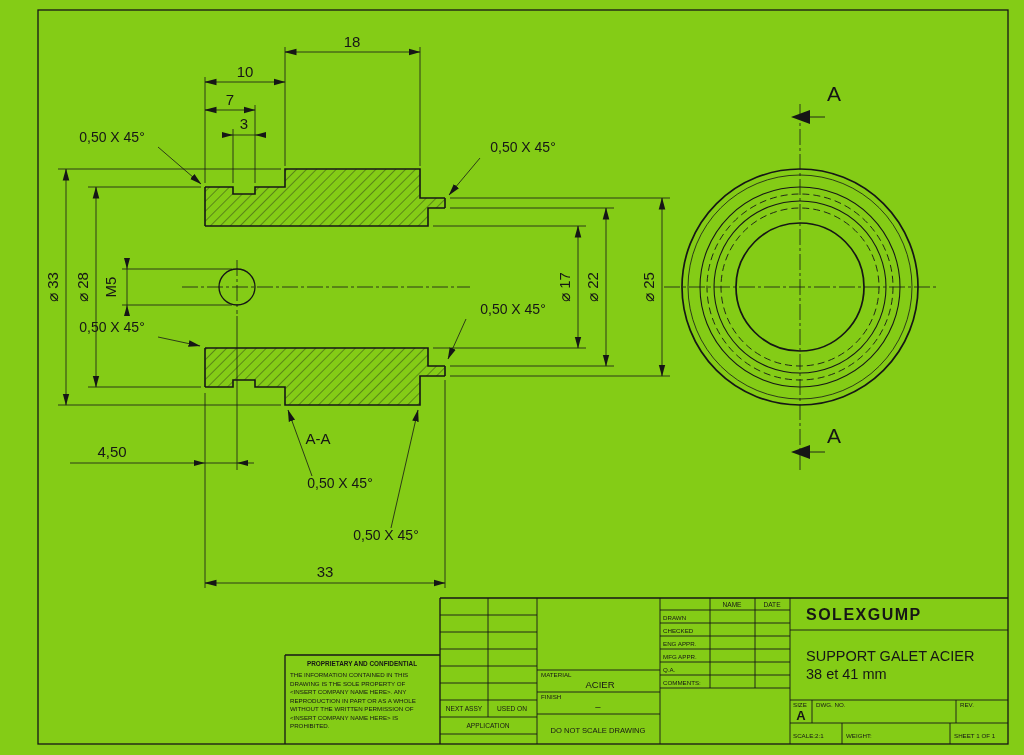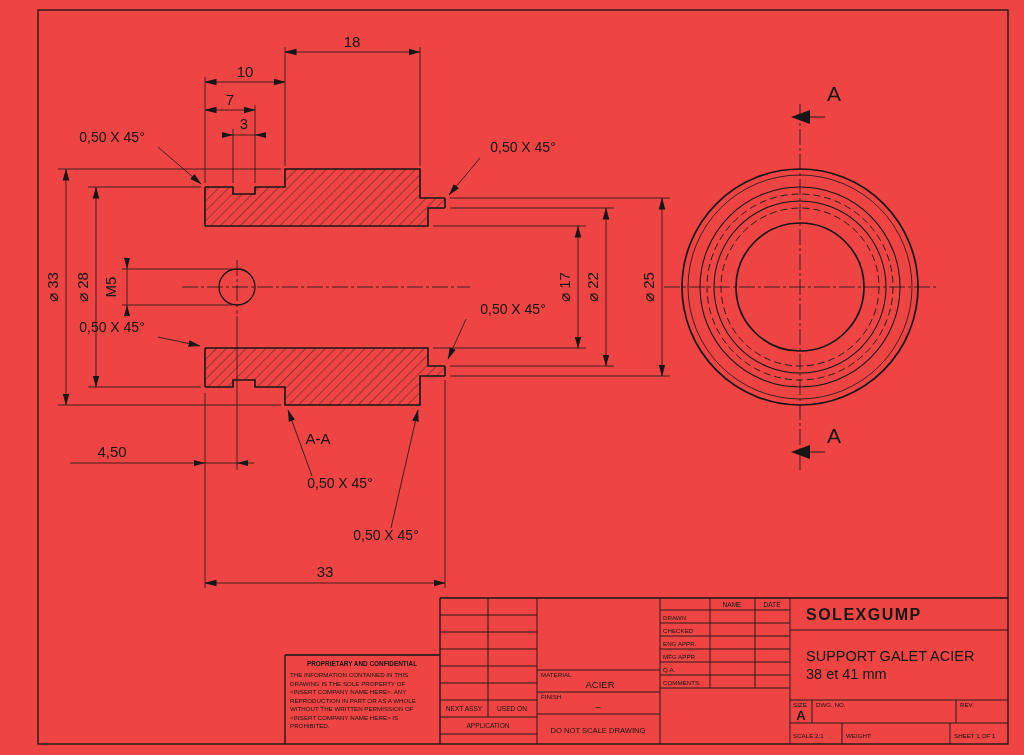--- a/index.html
+++ b/index.html
@@ -1,16 +1,16 @@
 <!DOCTYPE html>
 <html><head>
 <meta charset="utf-8">
 <style>
   html,body{margin:0;padding:0;background:#e8e8e8;}
-  .sheet{width:1024px;height:755px;background:#ef4444;position:relative;overflow:hidden;}
+  .sheet{width:1024px;height:755px;background:#84cc16;position:relative;overflow:hidden;}
   svg{display:block;}
   .ln{stroke:#161616;fill:none;}
   .w17{stroke-width:1.7;}
   .w16{stroke-width:1.6;}
   .w13{stroke-width:1.3;}
   .w11{stroke-width:1.05;}
   .w09{stroke-width:0.9;}
   .thin{stroke-width:0.8;}
   .cl{stroke-dasharray:16 3 3 3;}
   .hid{stroke-dasharray:7 4;}

